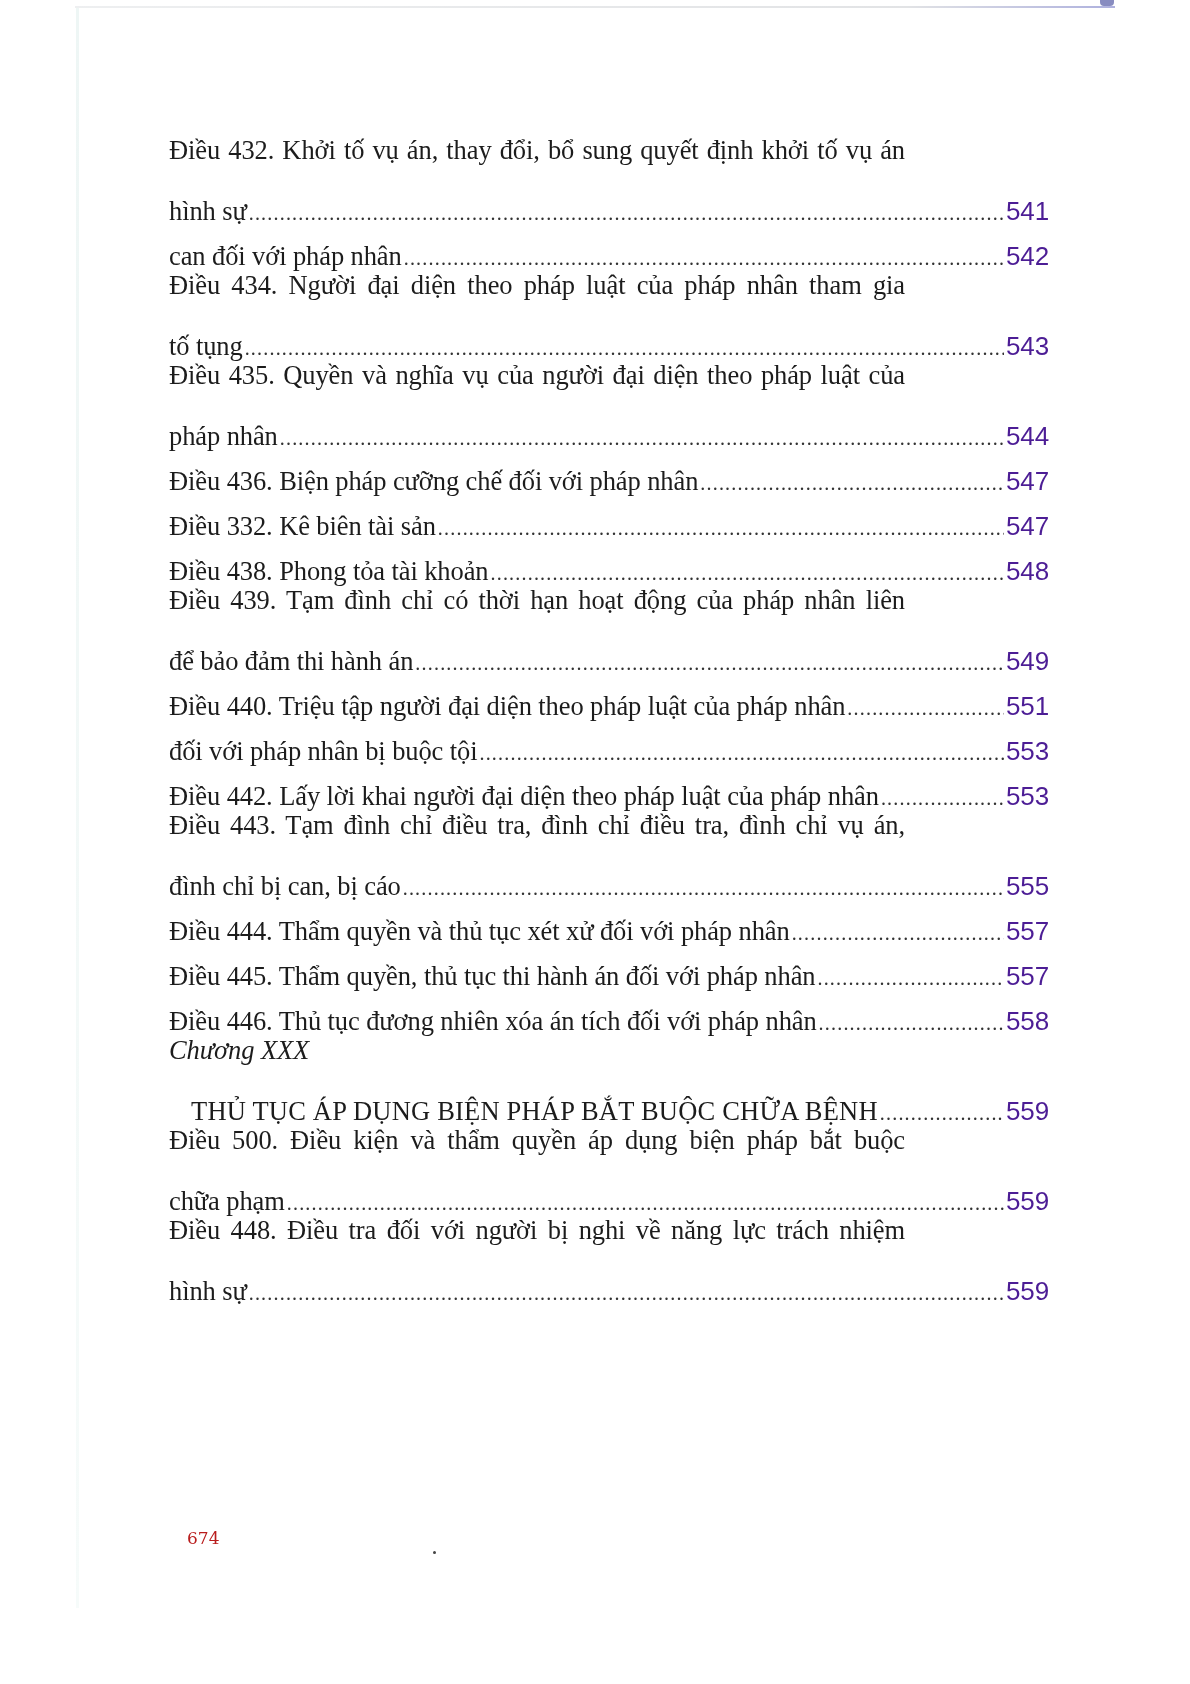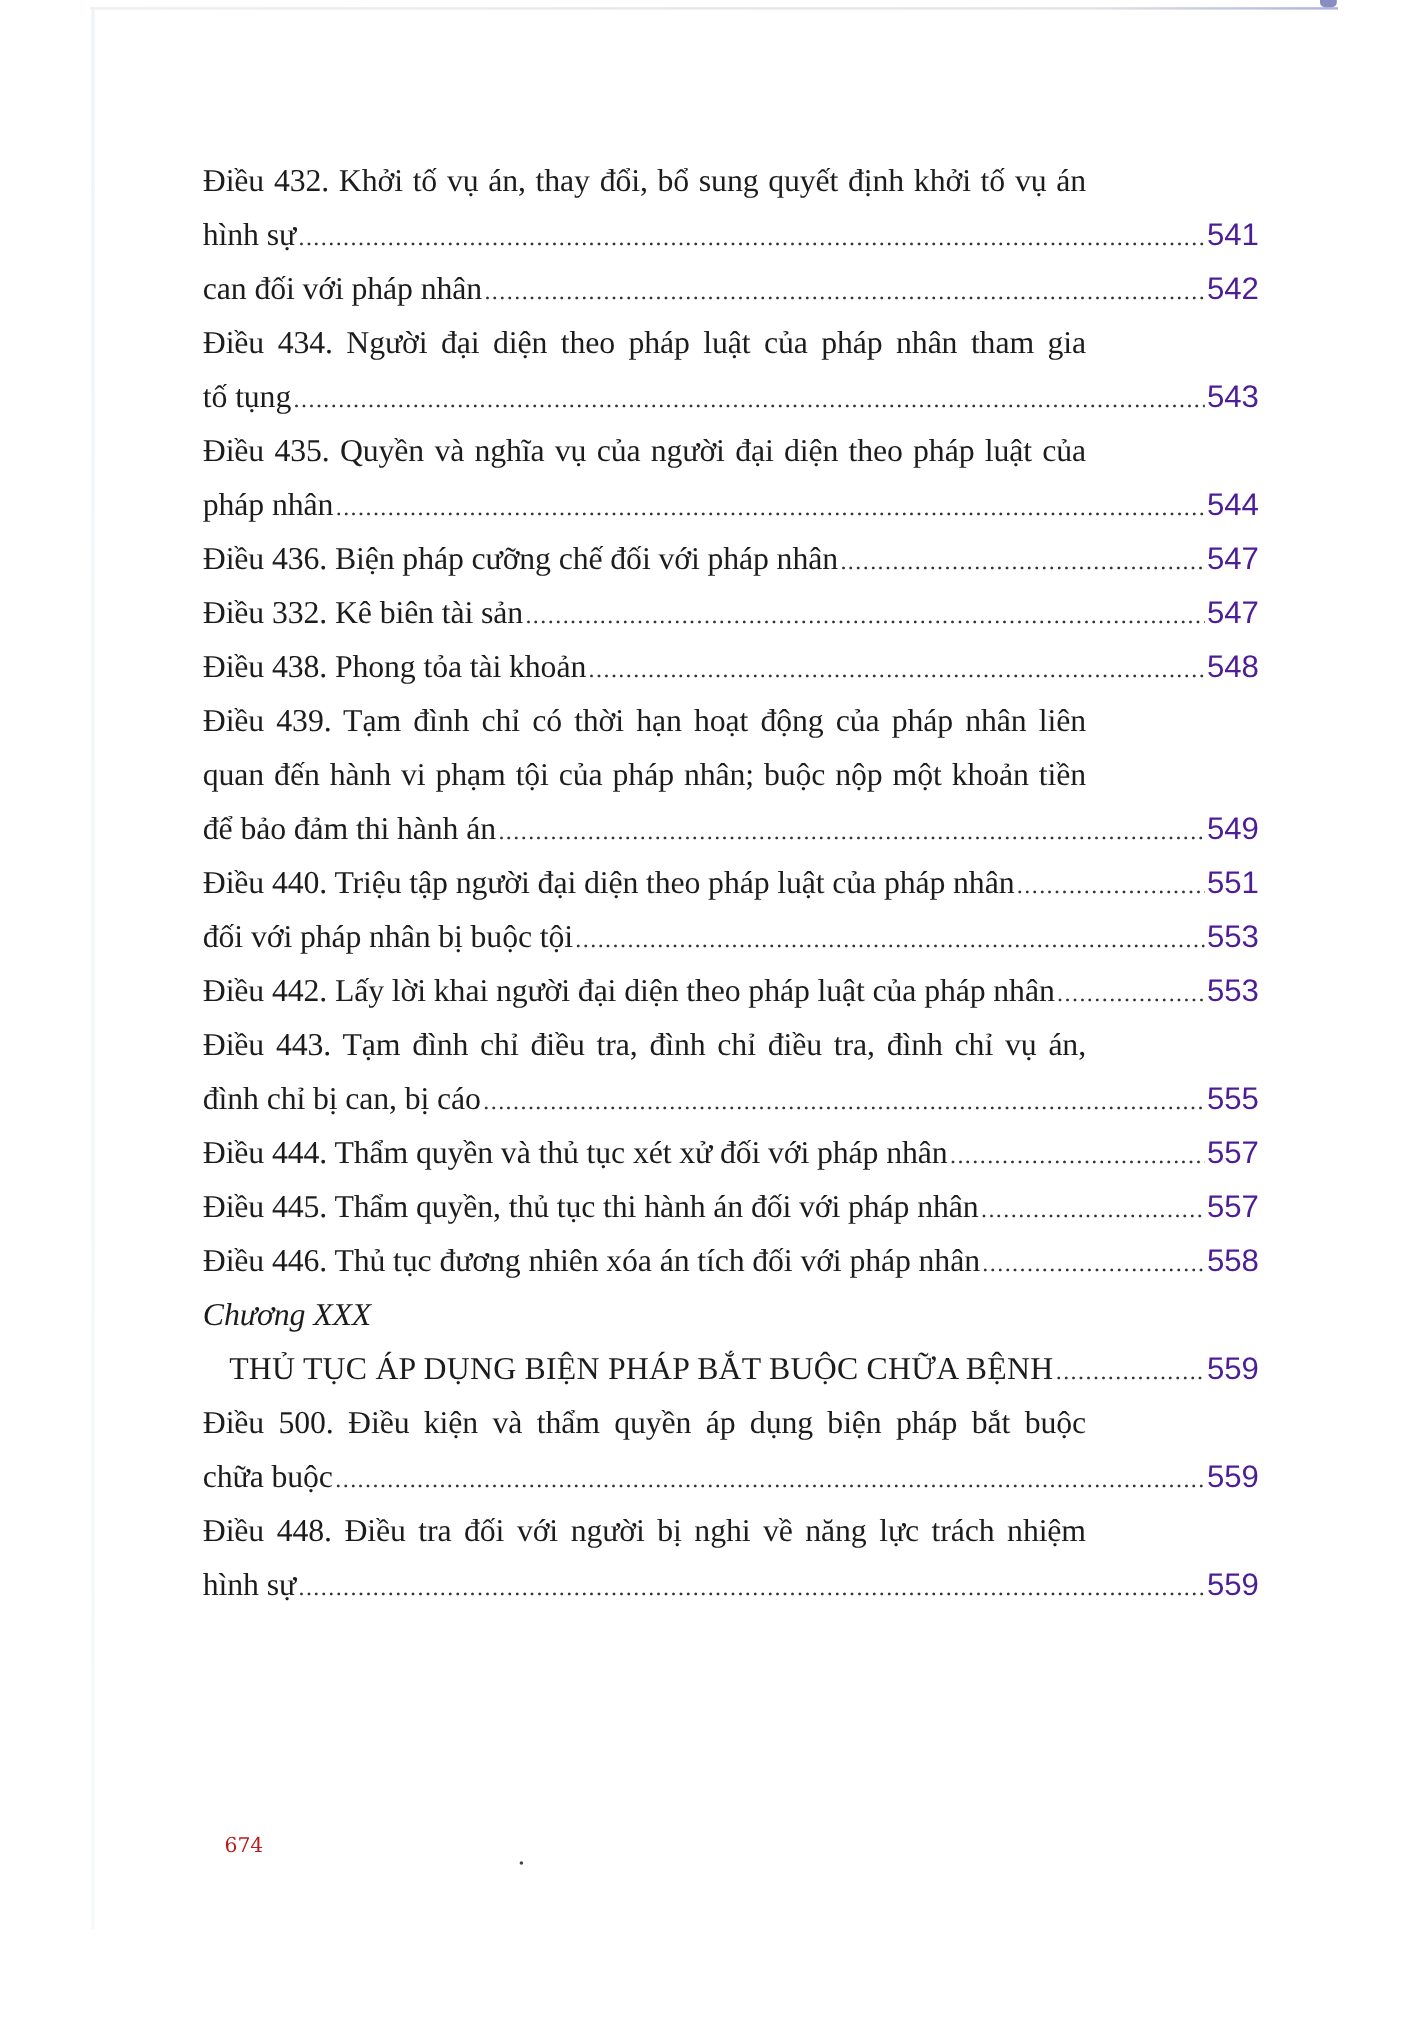--- a/index.html
+++ b/index.html
@@ -56,20 +56,21 @@
       white-space: nowrap;
       letter-spacing: -0.1px;
     }
     .line.lead {
       display: flex;
       align-items: baseline;
     }
     .line.lead .text {
       flex: 0 0 auto;
       padding-right: 2px;
+      margin-top: 16px;
     }
     .line.lead .dots {
       flex: 1 1 auto;
       overflow: hidden;
       color: #333;
       letter-spacing: 1.2px;
       font-size: 20px;
     }
     .line.lead .dots::before {
       content: "........................................................................................................................................................................................................................";
@@ -173,21 +174,20 @@
   </div>
 
   <div class="line lead">
     <span class="text">Điều 438. Phong tỏa tài khoản</span>
     <span class="dots"></span>
     <span class="page">548</span>
   </div>
 
   <div>
     <div class="line justify">Điều 439. Tạm đình chỉ có thời hạn hoạt động của pháp nhân liên</div>
-    <div class="line justify">quan đến hành vi phạm tội của pháp nhân; buộc nộp một khoản tiền</div>
     <div class="line lead">
       <span class="text">để bảo đảm thi hành án</span>
       <span class="dots"></span>
       <span class="page">549</span>
     </div>
   </div>
 
   <div class="line lead">
     <span class="text">Điều 440. Triệu tập người đại diện theo pháp luật của pháp nhân</span>
     <span class="dots"></span>
@@ -241,21 +241,21 @@
     <div class="line lead heading">
       <span class="text">THỦ TỤC ÁP DỤNG BIỆN PHÁP BẮT BUỘC CHỮA BỆNH</span>
       <span class="dots"></span>
       <span class="page">559</span>
     </div>
   </div>
 
   <div>
     <div class="line justify">Điều 500. Điều kiện và thẩm quyền áp dụng biện pháp bắt buộc</div>
     <div class="line lead">
-      <span class="text">chữa buộc</span>
+      <span class="text">chữa phạm</span>
       <span class="dots"></span>
       <span class="page">559</span>
     </div>
   </div>
 
   <div>
     <div class="line justify">Điều 448. Điều tra đối với người bị nghi về năng lực trách nhiệm</div>
     <div class="line lead">
       <span class="text">hình sự</span>
       <span class="dots"></span>

